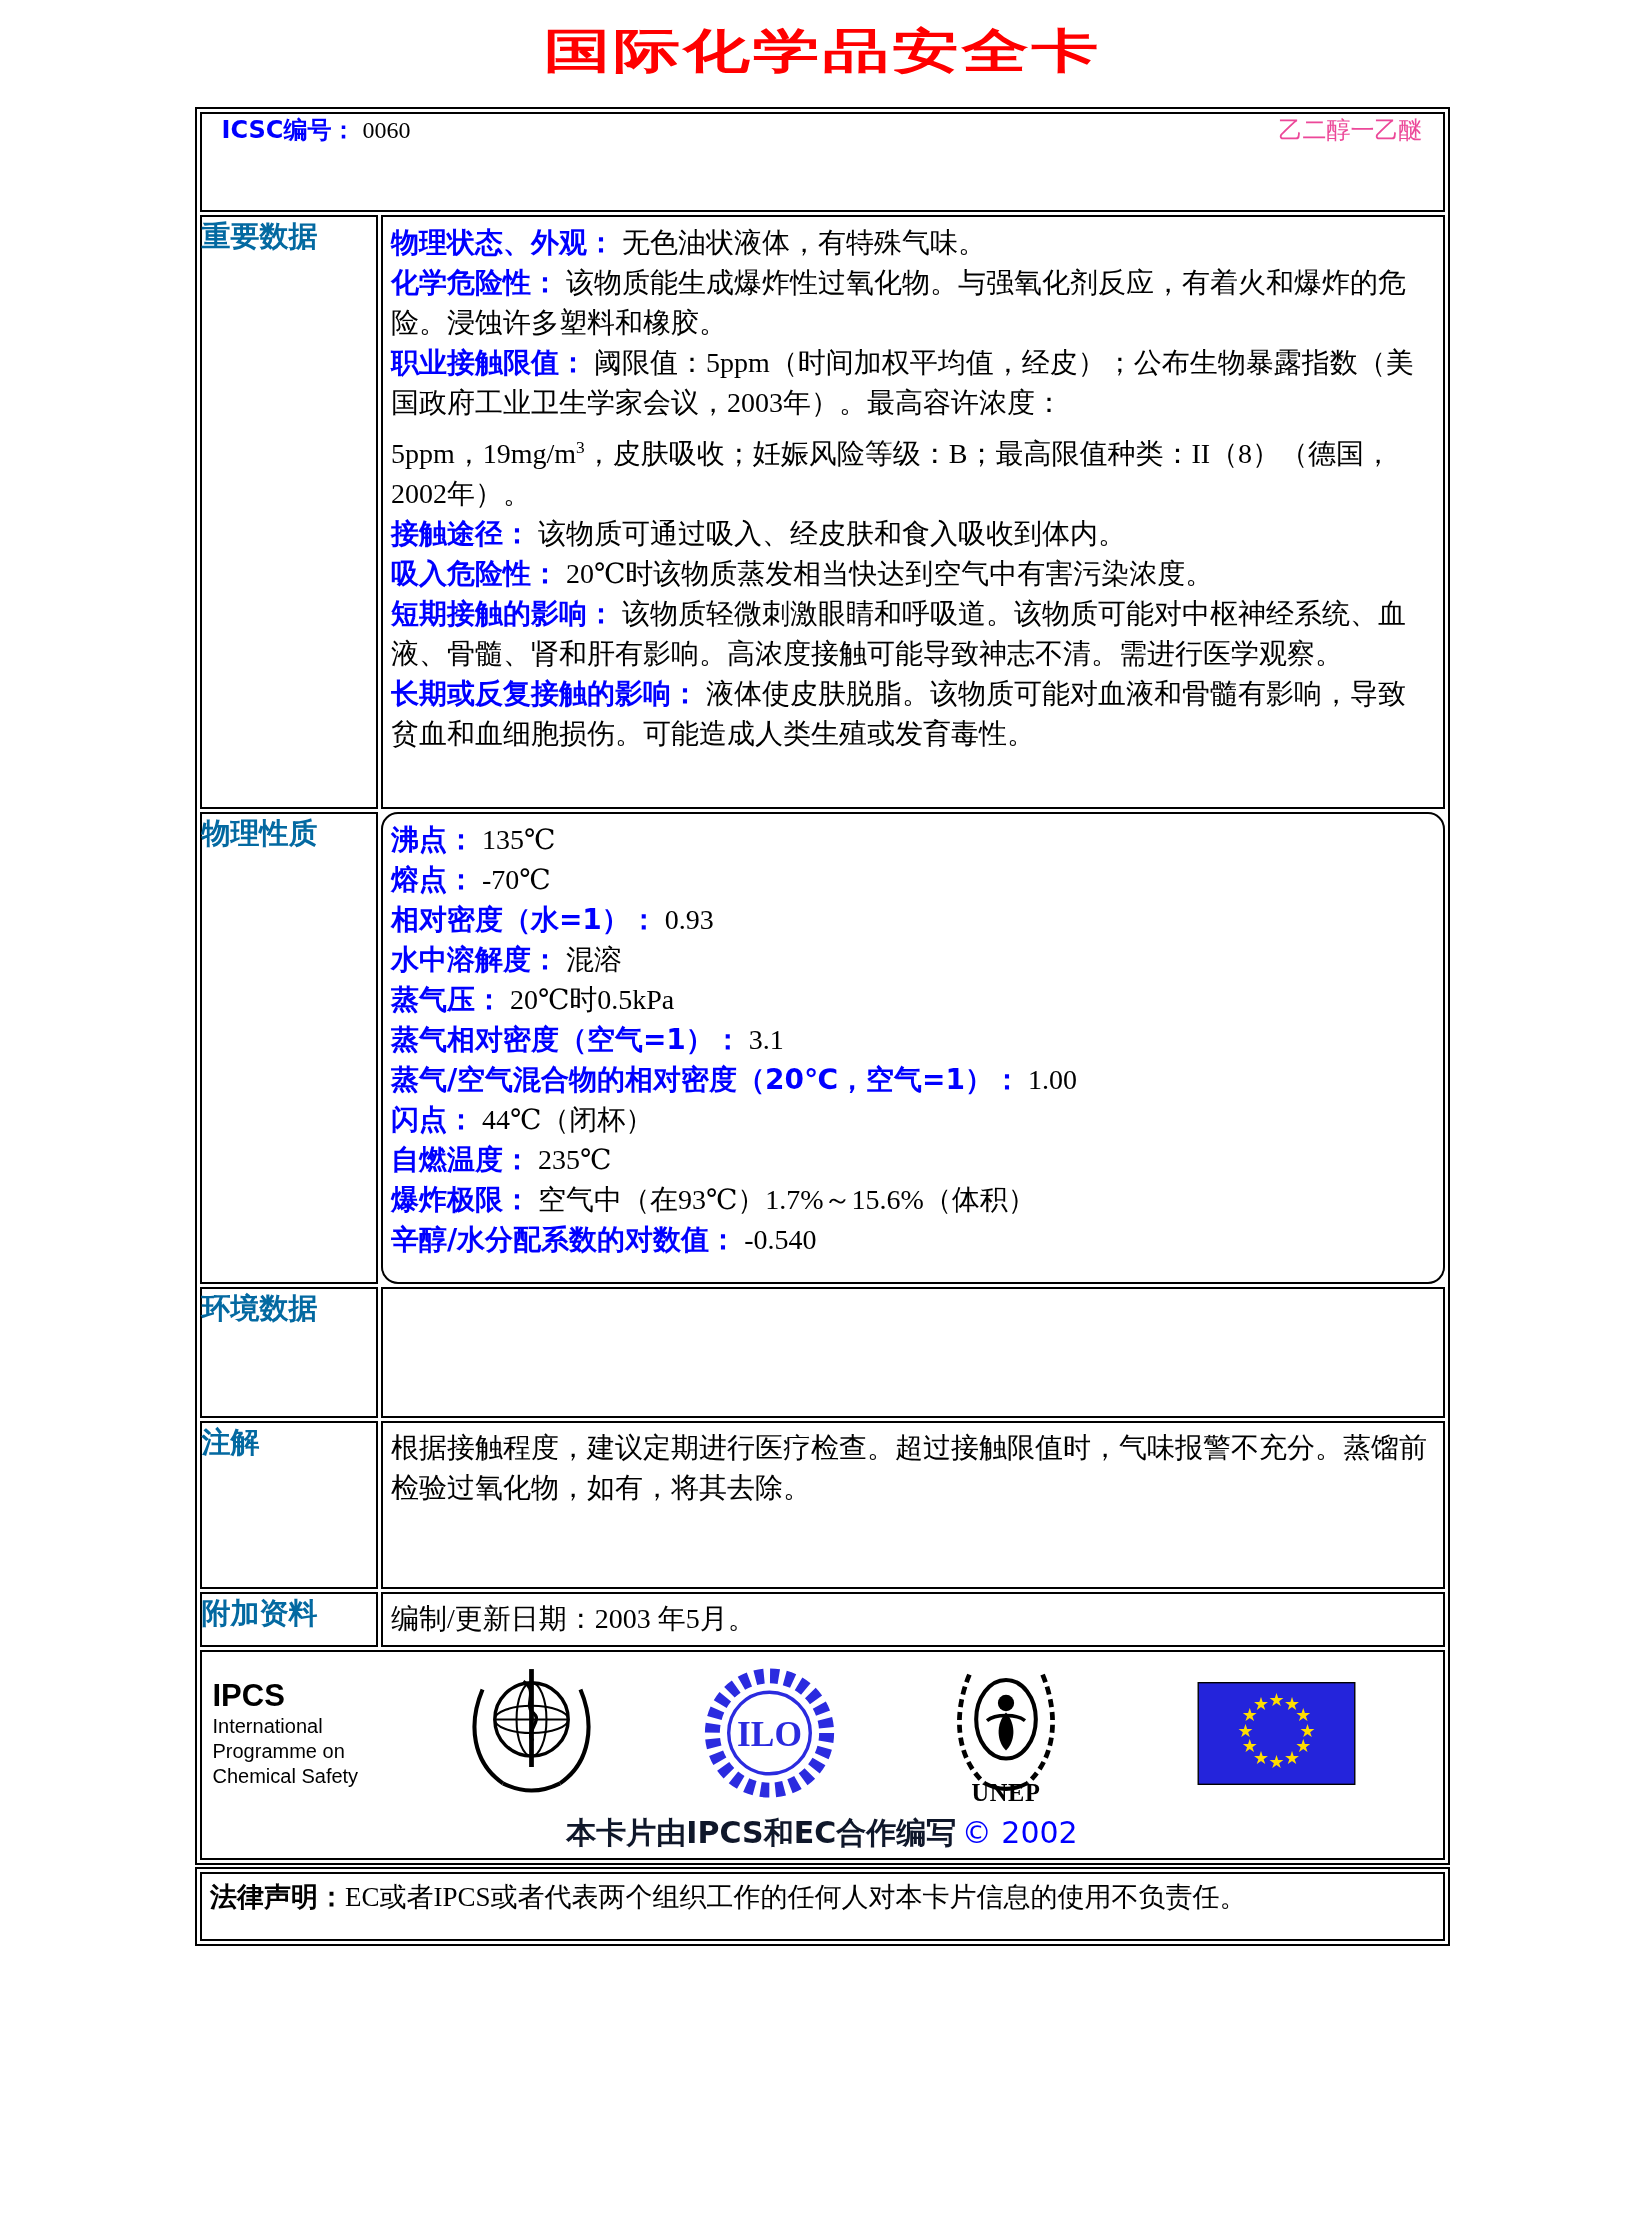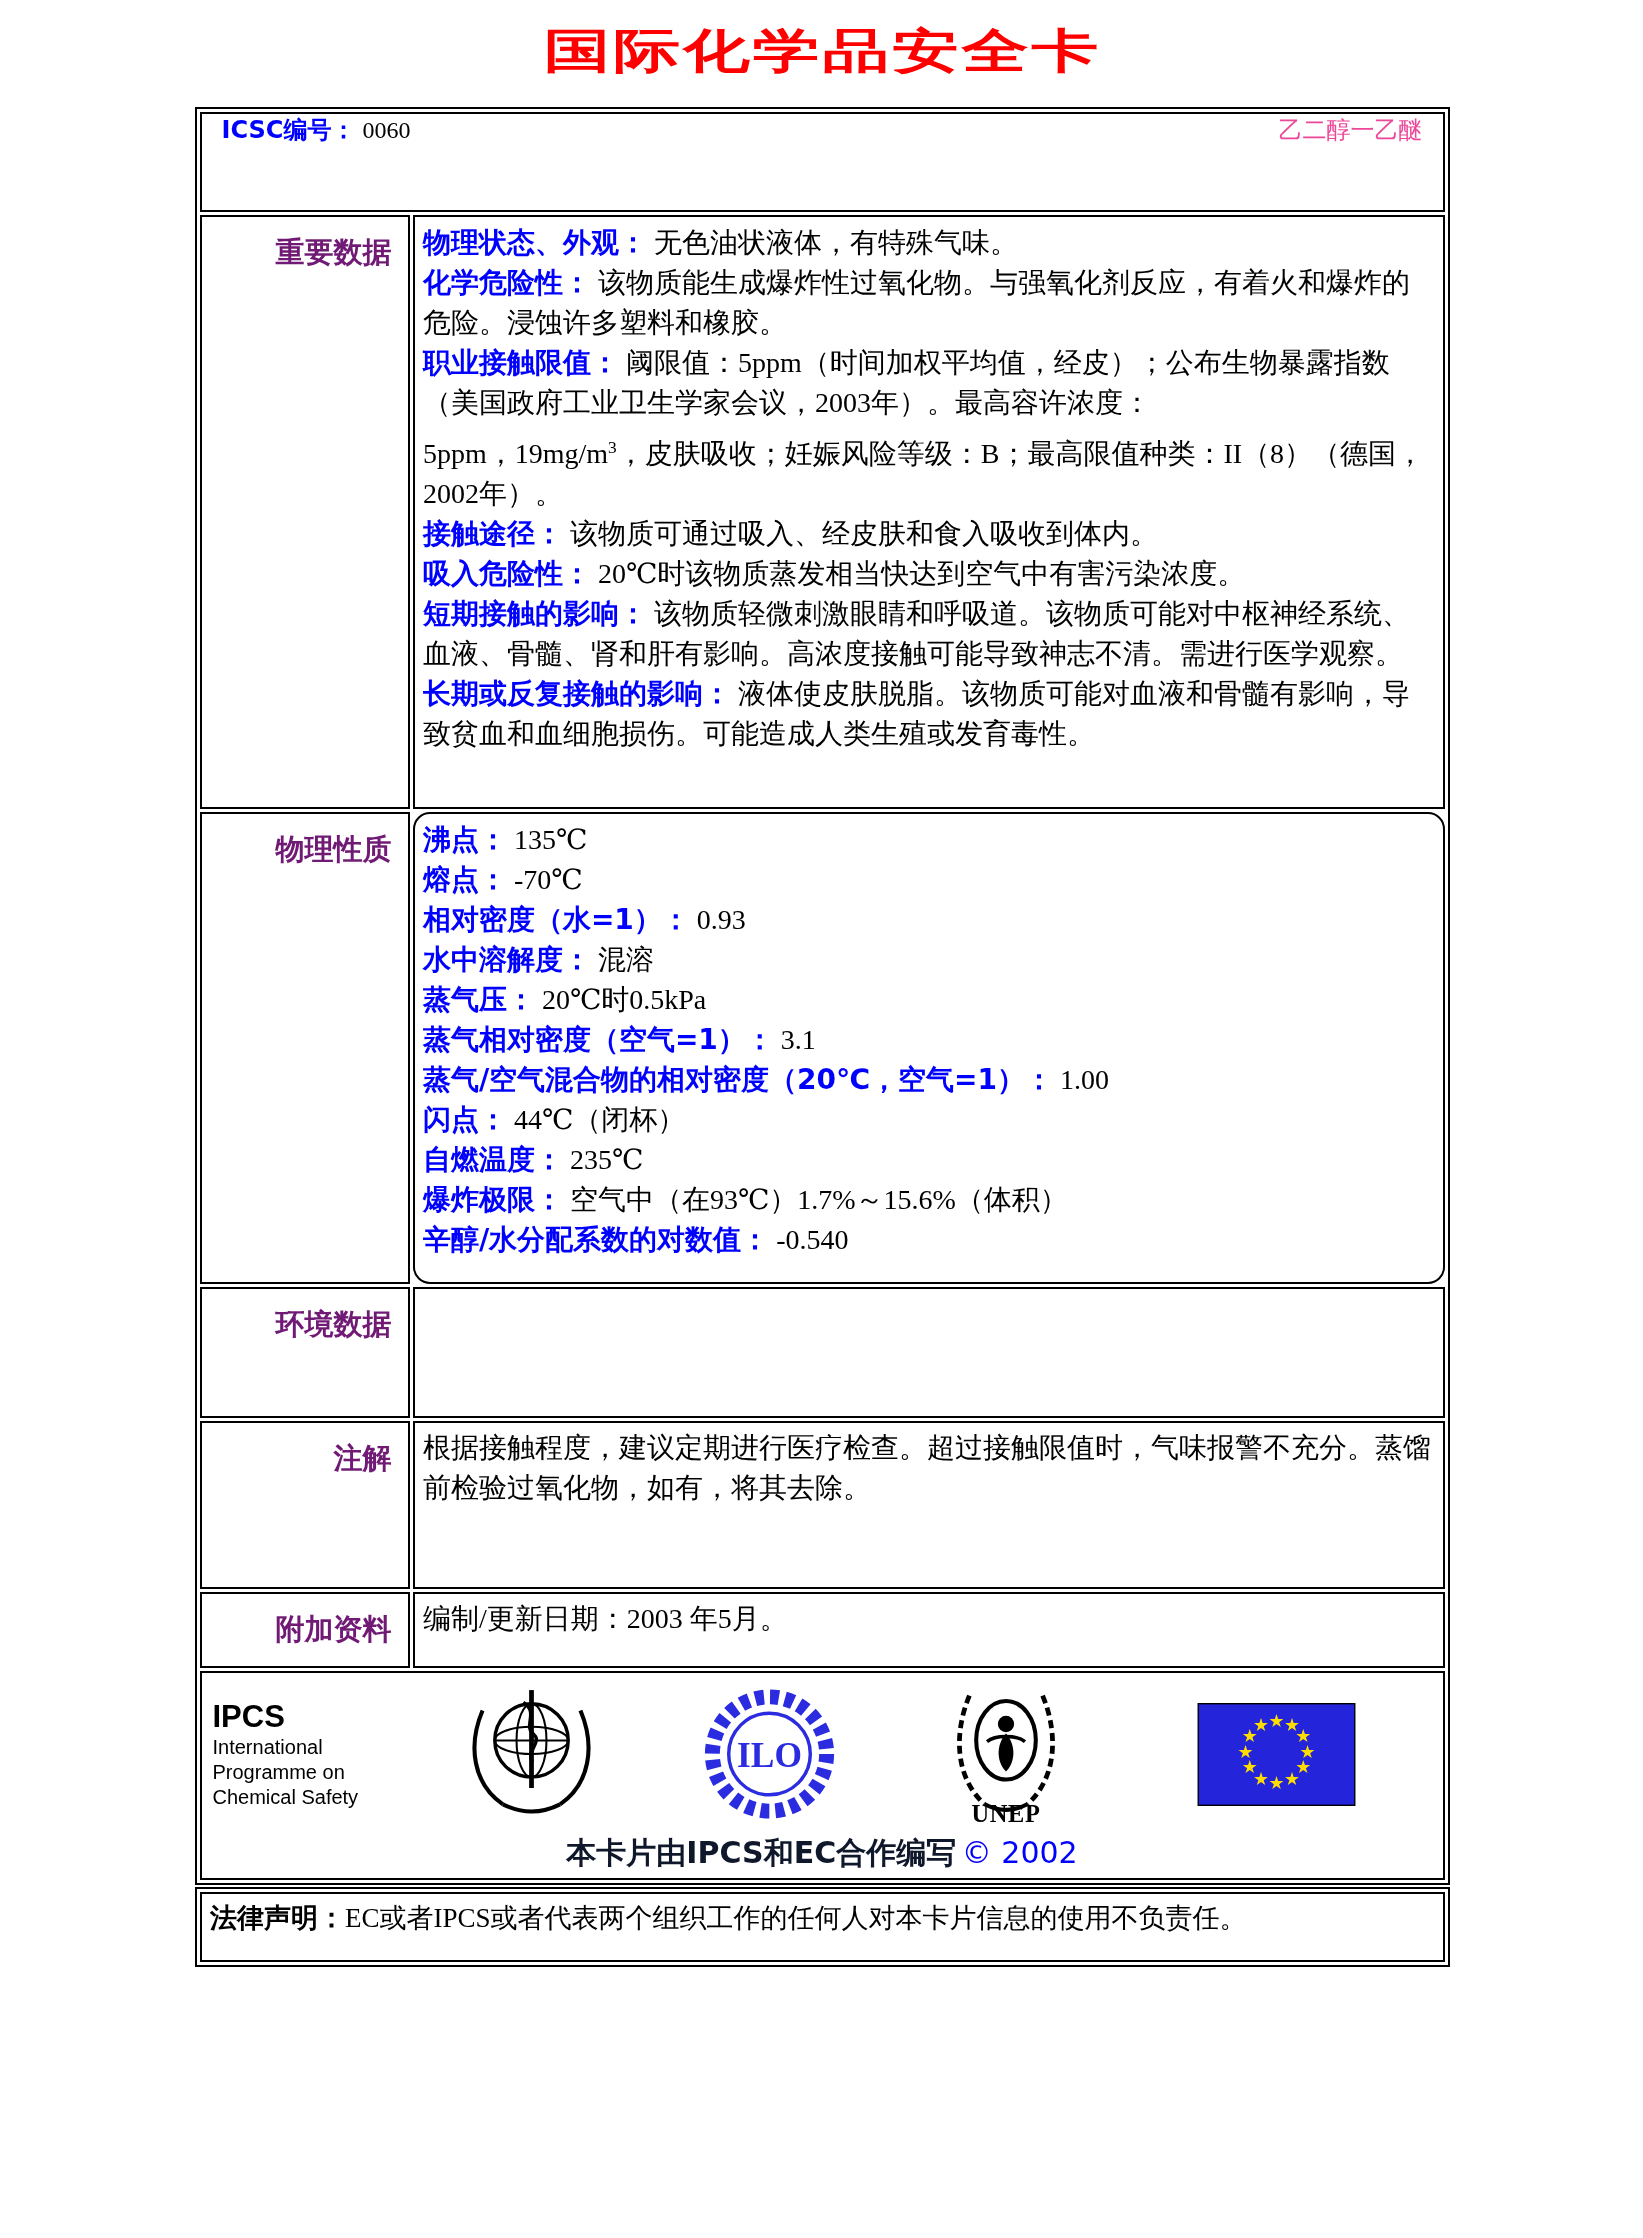--- a/index.html
+++ b/index.html
@@ -14,23 +14,23 @@
   table.card{width:1255px;margin:18px auto 0;border:2.8px solid #000;
        border-collapse:separate;border-spacing:3.5px;background:#FFF;}
   table.card td{border:2.1px solid #000;vertical-align:top;background:#FFF;}
 
   td.header-cell{height:96px;vertical-align:middle;padding:0 20px;font-size:24px;}
   .header-flex{display:flex;justify-content:space-between;align-items:center;}
   .icsc-label{color:#0000FF;font-weight:bold;font-family:"DejaVu Sans","Liberation Sans",sans-serif;}
   .icsc-number{color:#000;padding-left:7px;}
   .chem-name{color:#ec4899;}
 
-  td.label-cell{width:174px;text-align:right;vertical-align:middle;color:#701a75;
+  td.label-cell{width:174px;text-align:left;vertical-align:middle;color:#0369a1;
        font-weight:bold;font-size:29px;font-family:"DejaVu Sans","Liberation Sans",sans-serif;
-       padding:16px;}
+       padding:0;}
   td.content-cell{padding:5.6px 9.8px 5.6px 8.4px;font-size:28px;line-height:40px;}
   .content-line{margin:0;}
   .content-line.spaced{margin-top:11px;}
   .seg-label{color:#0000FF;font-weight:bold;font-family:"DejaVu Sans","Liberation Sans",sans-serif;}
   .seg-text{color:#000;}
   sup{font-size:62%;line-height:0;vertical-align:super;}
 
   td.h-important-data{height:579px;}
   td.h-physical-properties{height:457px;border-radius:17px;}
   td.h-environmental-data{height:115px;}

